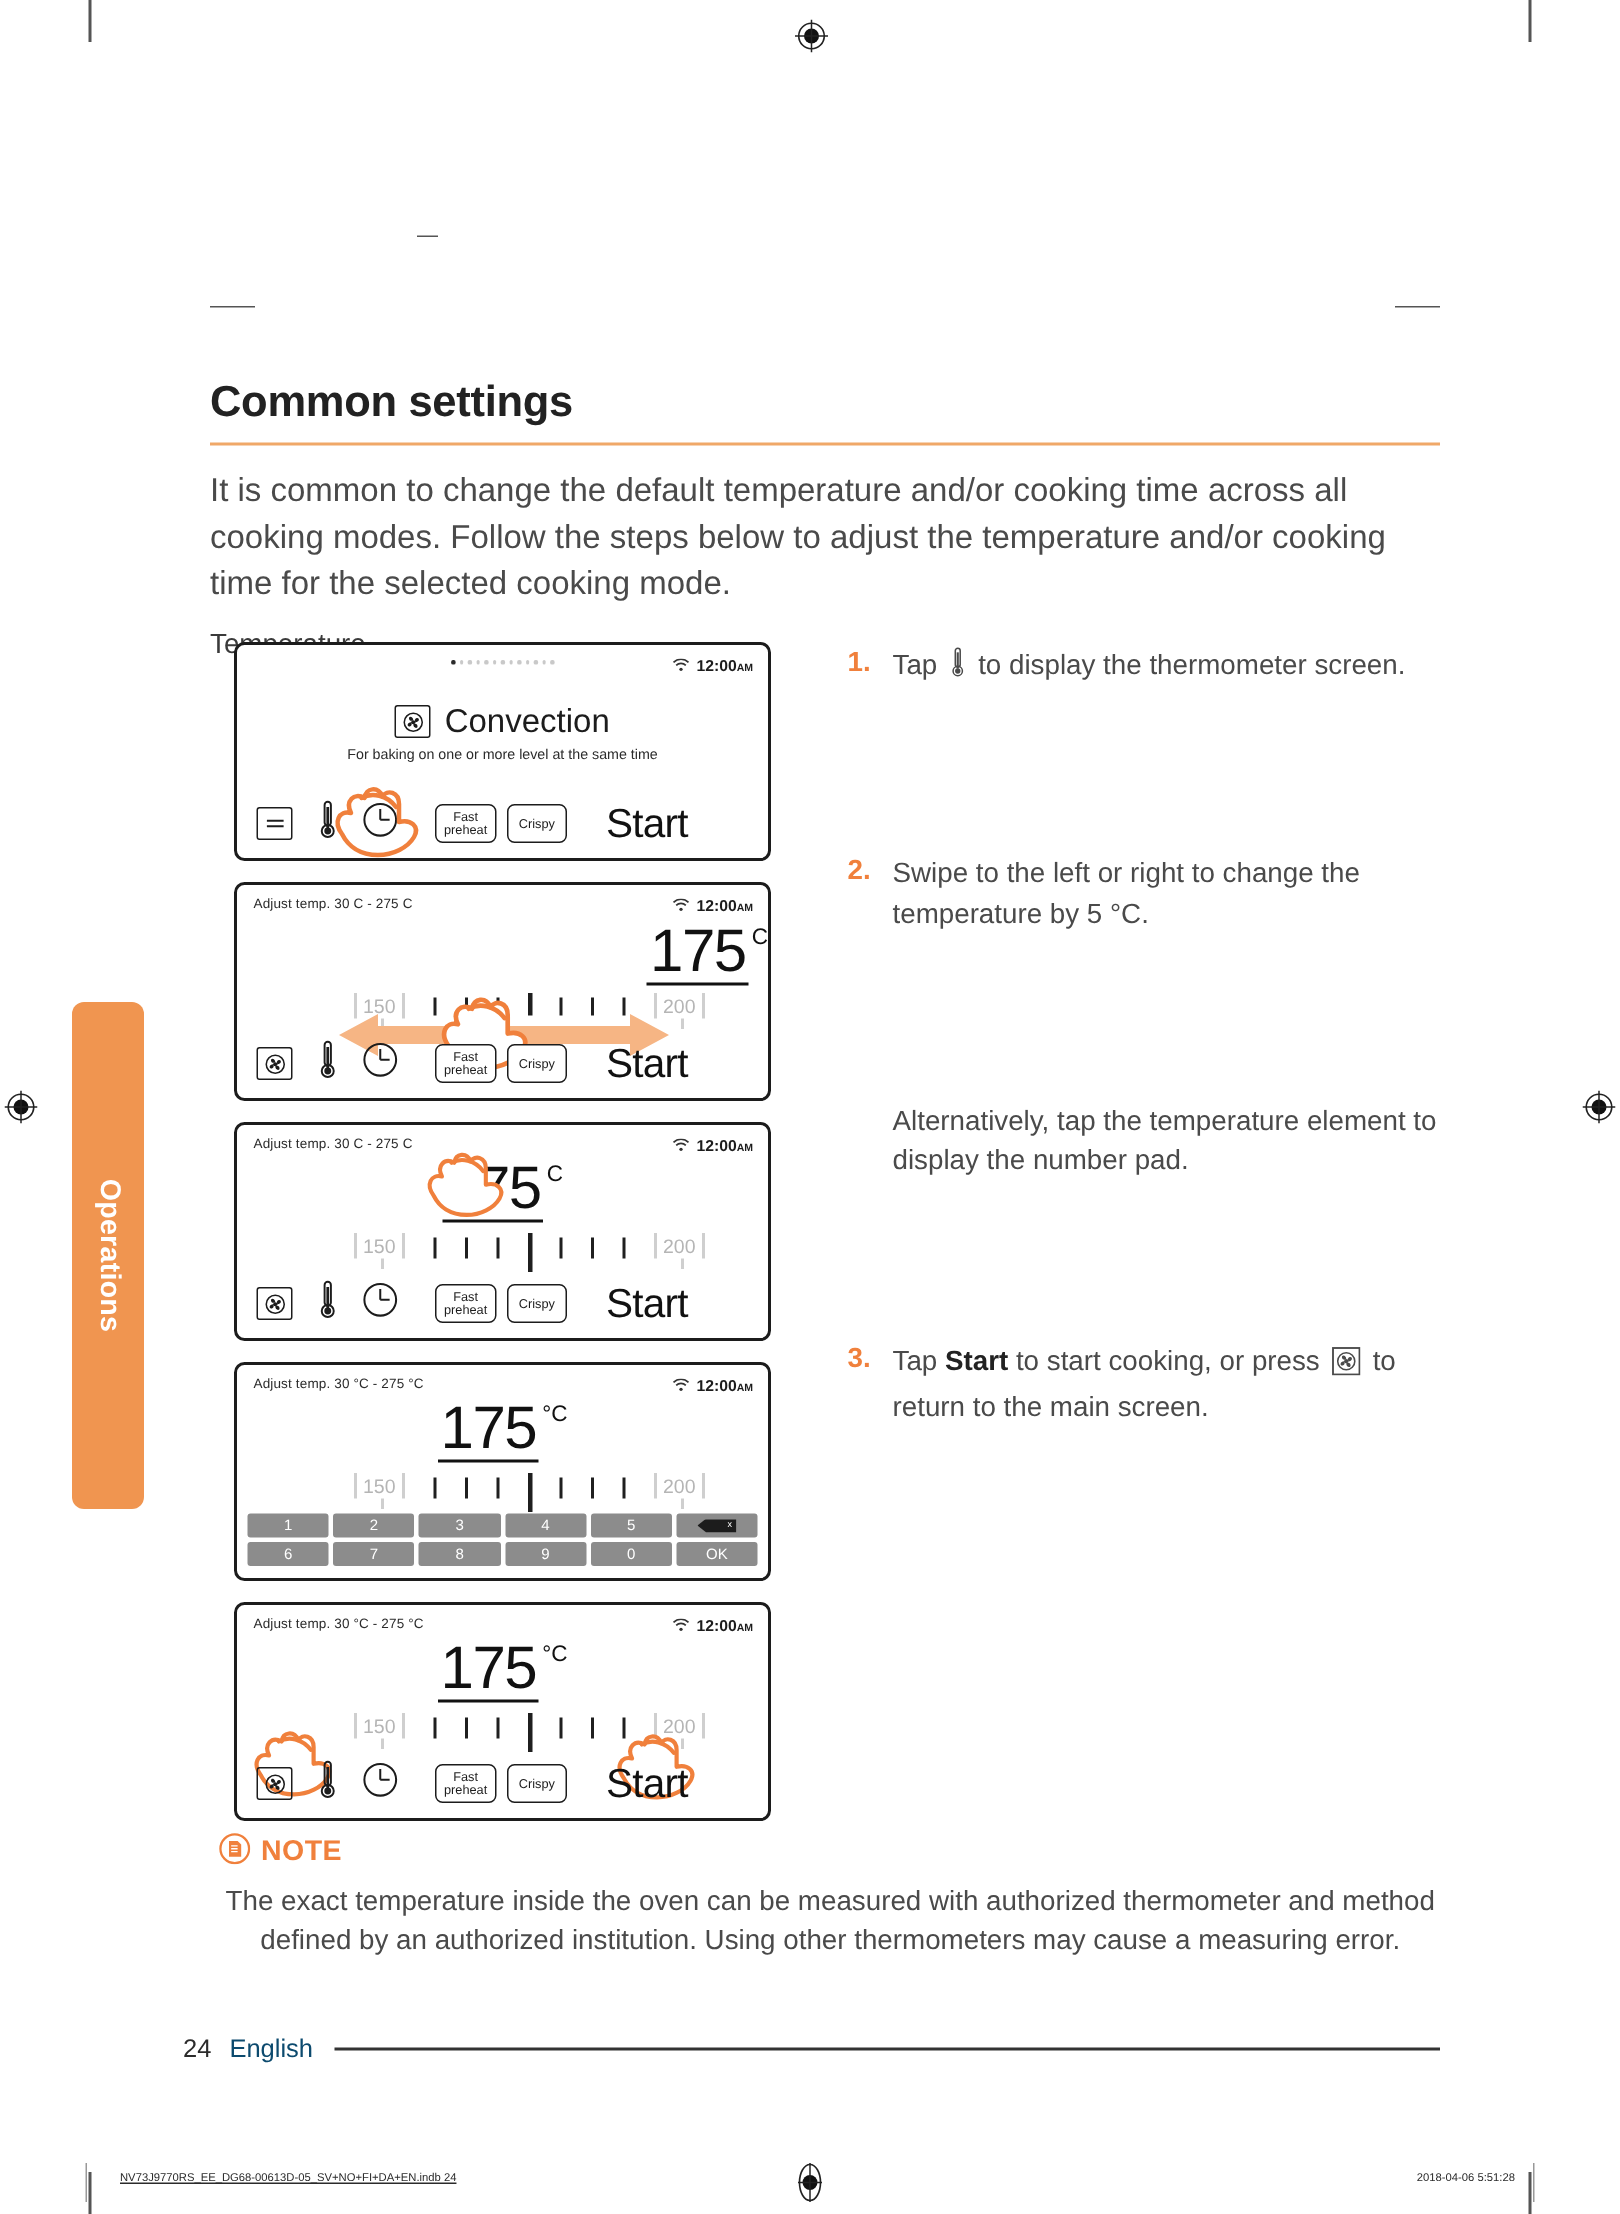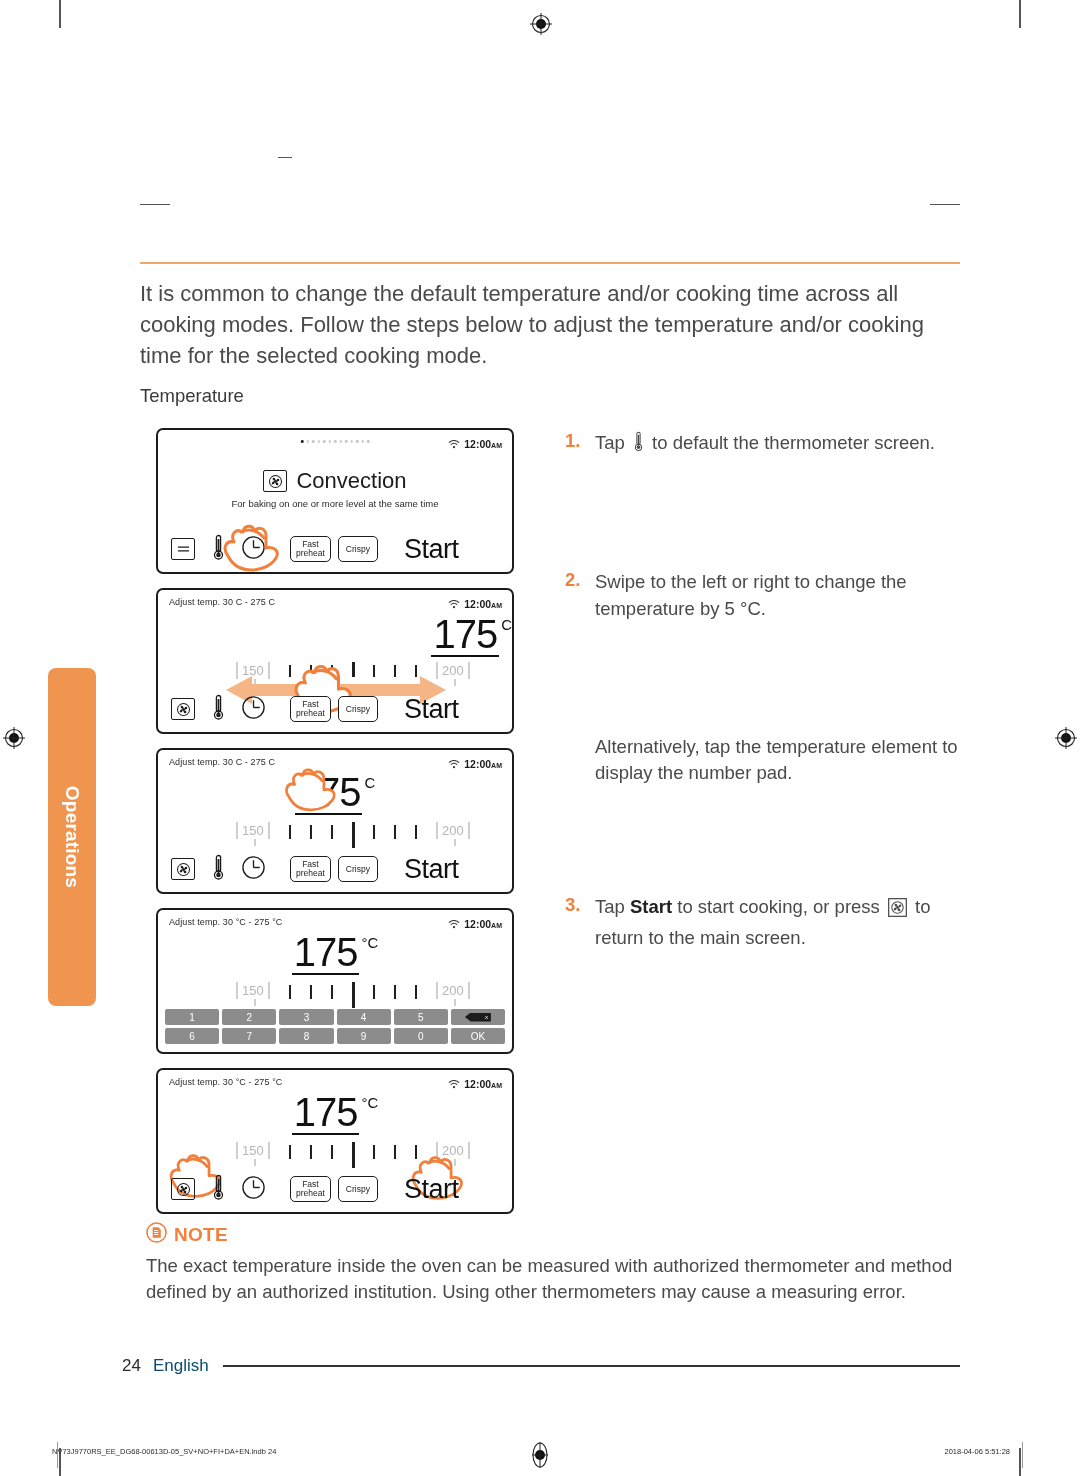--- a/index.html
+++ b/index.html
@@ -139,30 +139,30 @@
     color:#f0803c;font-weight:bold;font-size:18.5px;width:30px;flex:none;
   }
   .step .tx{font-size:18.5px;line-height:1.42;color:#4a4a4a;}
   .step .tx b{color:#222;}
   .inline-ico{display:inline-block;vertical-align:-3px;margin:0 3px;}
 
   
   .note{position:absolute;left:146px;top:1222px;width:815px;}
   .note-head{display:flex;align-items:center;gap:7px;}
   .note-head .t{color:#f0803c;font-size:19px;font-weight:bold;letter-spacing:.3px;}
-  .note-body{margin-top:6px;font-size:18.5px;line-height:1.42;color:#4a4a4a;}
+  .note-body{margin-top:6px;font-size:18.5px;line-height:1.42;color:#4a4a4a;text-align:center;}
 
   
   .pagefoot{position:absolute;left:122px;top:1356px;width:838px;display:flex;align-items:center;}
   .pagefoot .pno{font-size:17px;color:#2b2b2b;}
   .pagefoot .lang{font-size:17px;color:#0c4a6e;margin-left:12px;}
   .pagefoot .ln{flex:1;height:1.5px;background:#333;margin-left:-44px;}
 
   .printfoot{position:absolute;left:0;top:1442px;width:1080px;height:26px;}
-  .printfoot .l{position:absolute;left:52px;top:5px;font-size:7.5px;color:#2b2b2b;white-space:nowrap;}
+  .printfoot .l{position:absolute;left:80px;top:5px;font-size:7.5px;color:#2b2b2b;white-space:nowrap;text-decoration:underline;}
   .printfoot .r{position:absolute;right:70px;top:5px;font-size:7.5px;color:#2b2b2b;white-space:nowrap;}
   .printfoot .c{position:absolute;left:50%;top:0px;transform:translateX(-50%);}
 </style>
 </head>
 <body>
 
 <div class="page">
 
   <div class="crop-line" style="left:59px;top:0;width:1.5px;height:28px;"></div>
   <div class="crop-line" style="left:1019px;top:0;width:1.5px;height:28px;"></div>
@@ -195,20 +195,21 @@
       <line x1="11" y1="0" x2="11" y2="22" stroke="#222" stroke-width="1"></line>
       <line x1="0" y1="11" x2="22" y2="11" stroke="#222" stroke-width="1"></line>
     </svg>
   </div>
 
   <div class="side-tab">
     <div class="lbl">Operations</div>
   </div>
 
   <div class="content">
+    <h1 class="title">Common settings</h1>
     <div class="title-rule"></div>
     <p class="intro">It is common to change the default temperature and/or cooking time across all cooking modes. Follow the steps below to adjust the temperature and/or cooking time for the selected cooking mode.</p>
     <p class="subhead">Temperature</p>
   </div>
 
   <div class="panels">
 
     <div class="panel">
       <div class="p-dots">
         <i class="on"></i>
@@ -574,21 +575,21 @@
       <div class="tx">
         <span>Tap</span>
         <span class="inline-ico">
           <svg width="11" height="21" viewBox="0 0 13 27">
               <rect x="4.4" y="1.5" width="4.2" height="16" rx="2.1" fill="none" stroke="#4a4a4a" stroke-width="1.3"></rect>
               <circle cx="6.5" cy="21" r="4" fill="none" stroke="#4a4a4a" stroke-width="1.3"></circle>
               <rect x="5.6" y="5" width="1.8" height="14" fill="#4a4a4a"></rect>
               <circle cx="6.5" cy="21" r="2.3" fill="#4a4a4a"></circle>
             </svg>
         </span>
-        <span>to default the thermometer screen.</span>
+        <span>to display the thermometer screen.</span>
       </div>
     </div>
 
     <div class="step" style="margin-top:110px;">
       <div class="n">2.</div>
       <div class="tx">Swipe to the left or right to change the temperature by 5 °C.</div>
     </div>
 
     <div class="step" style="margin-top:112px;">
       <div class="n"></div>

